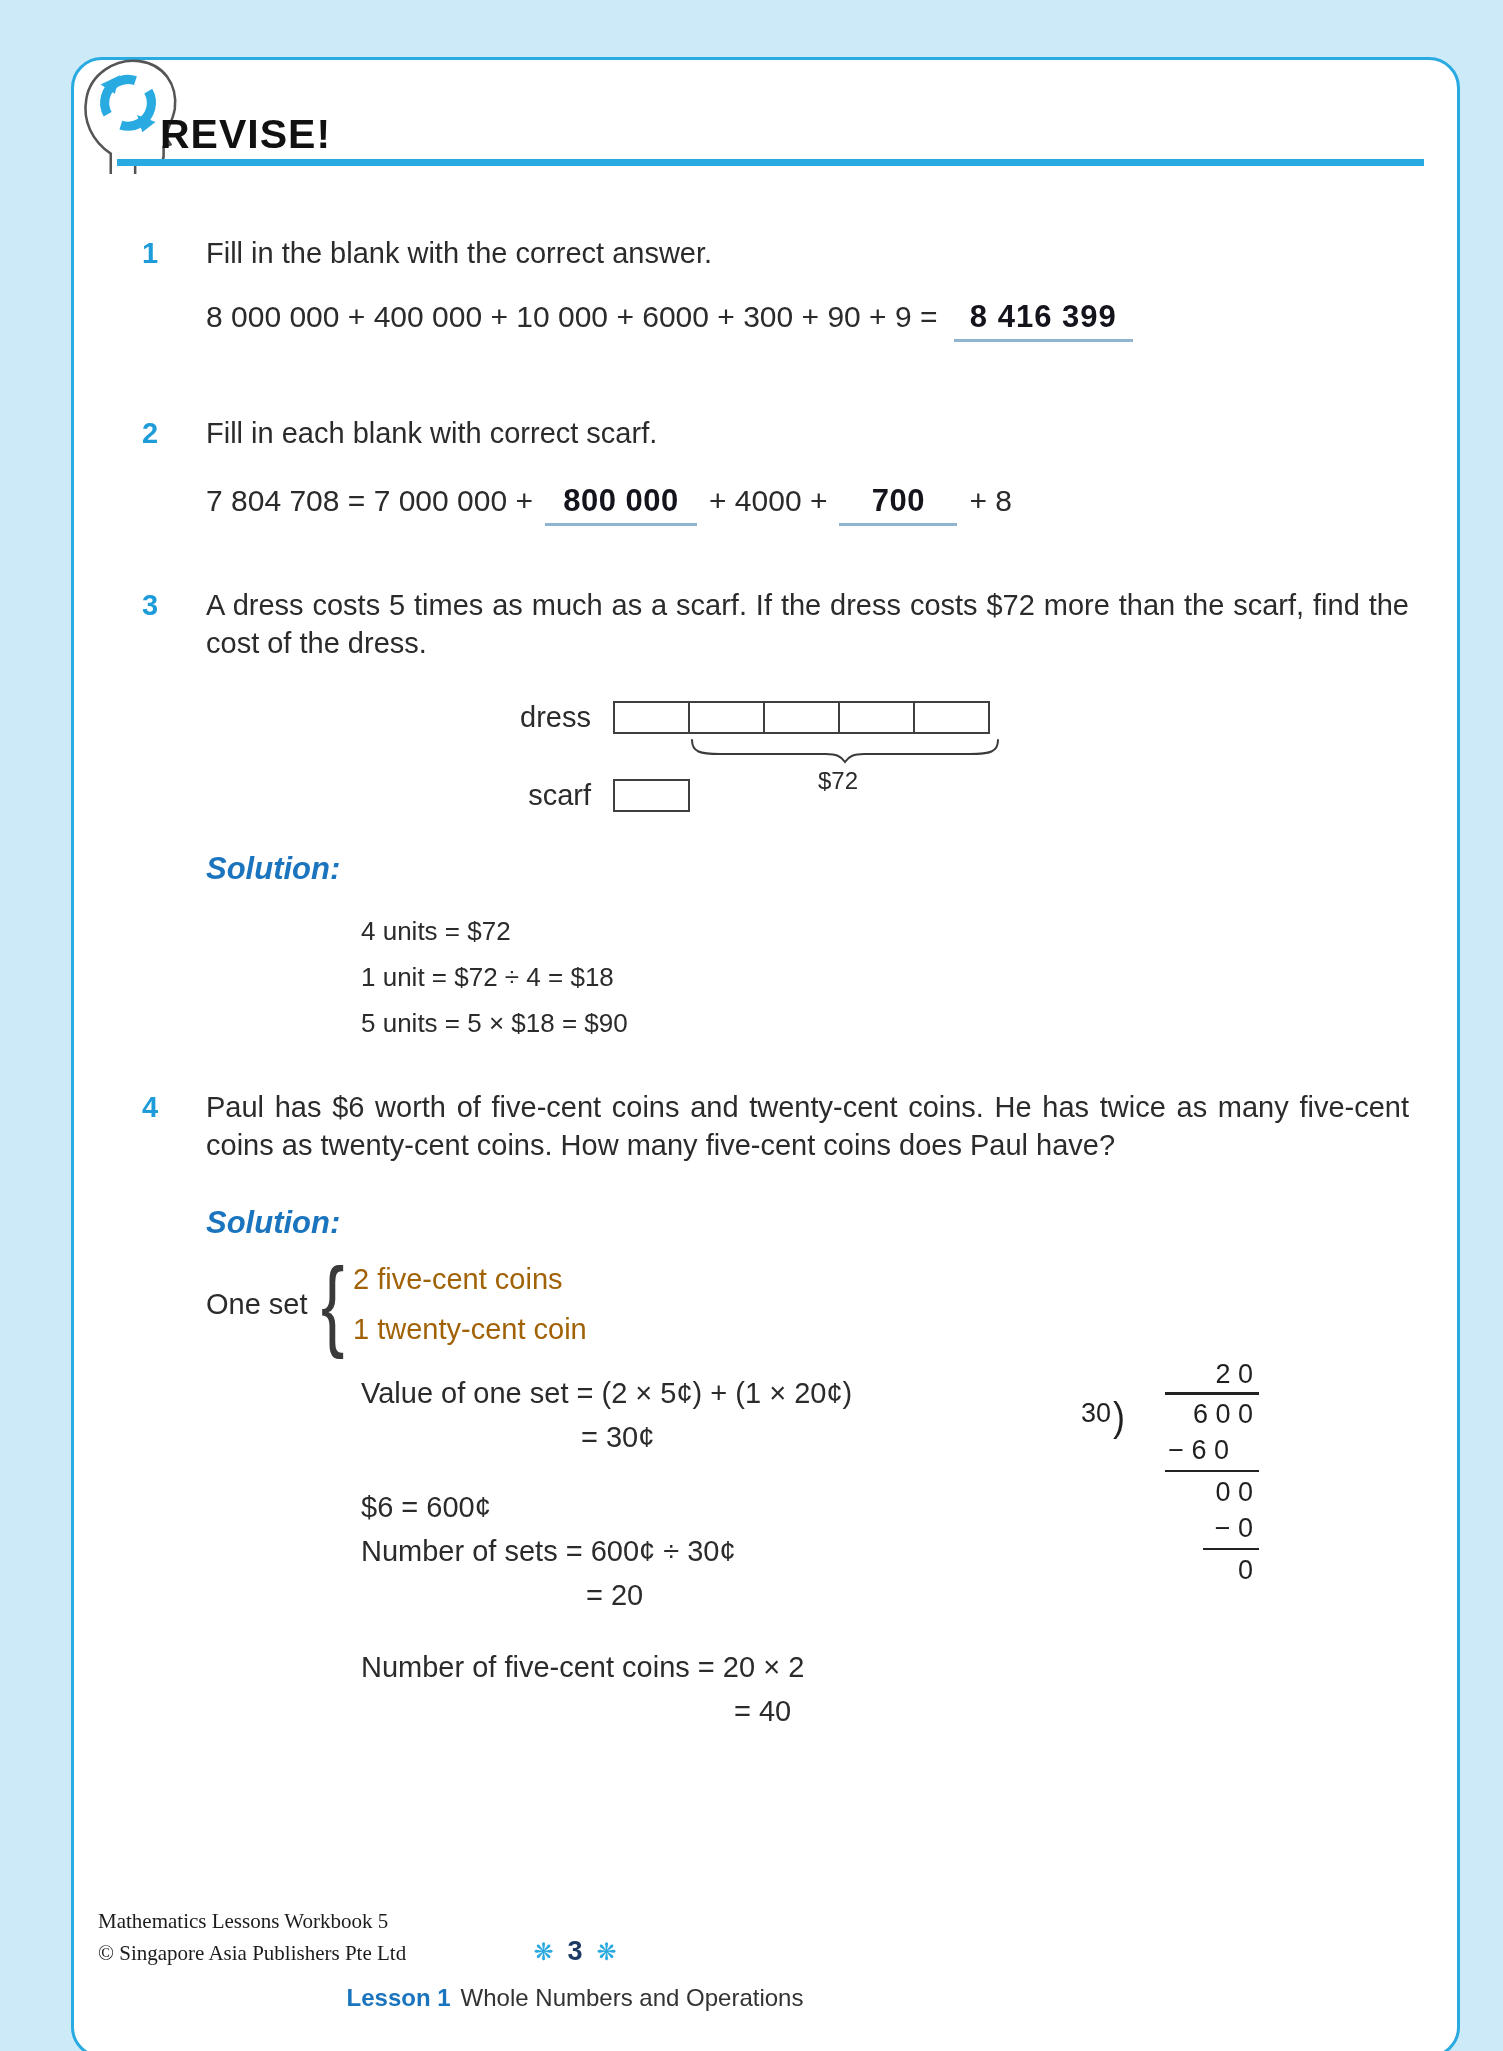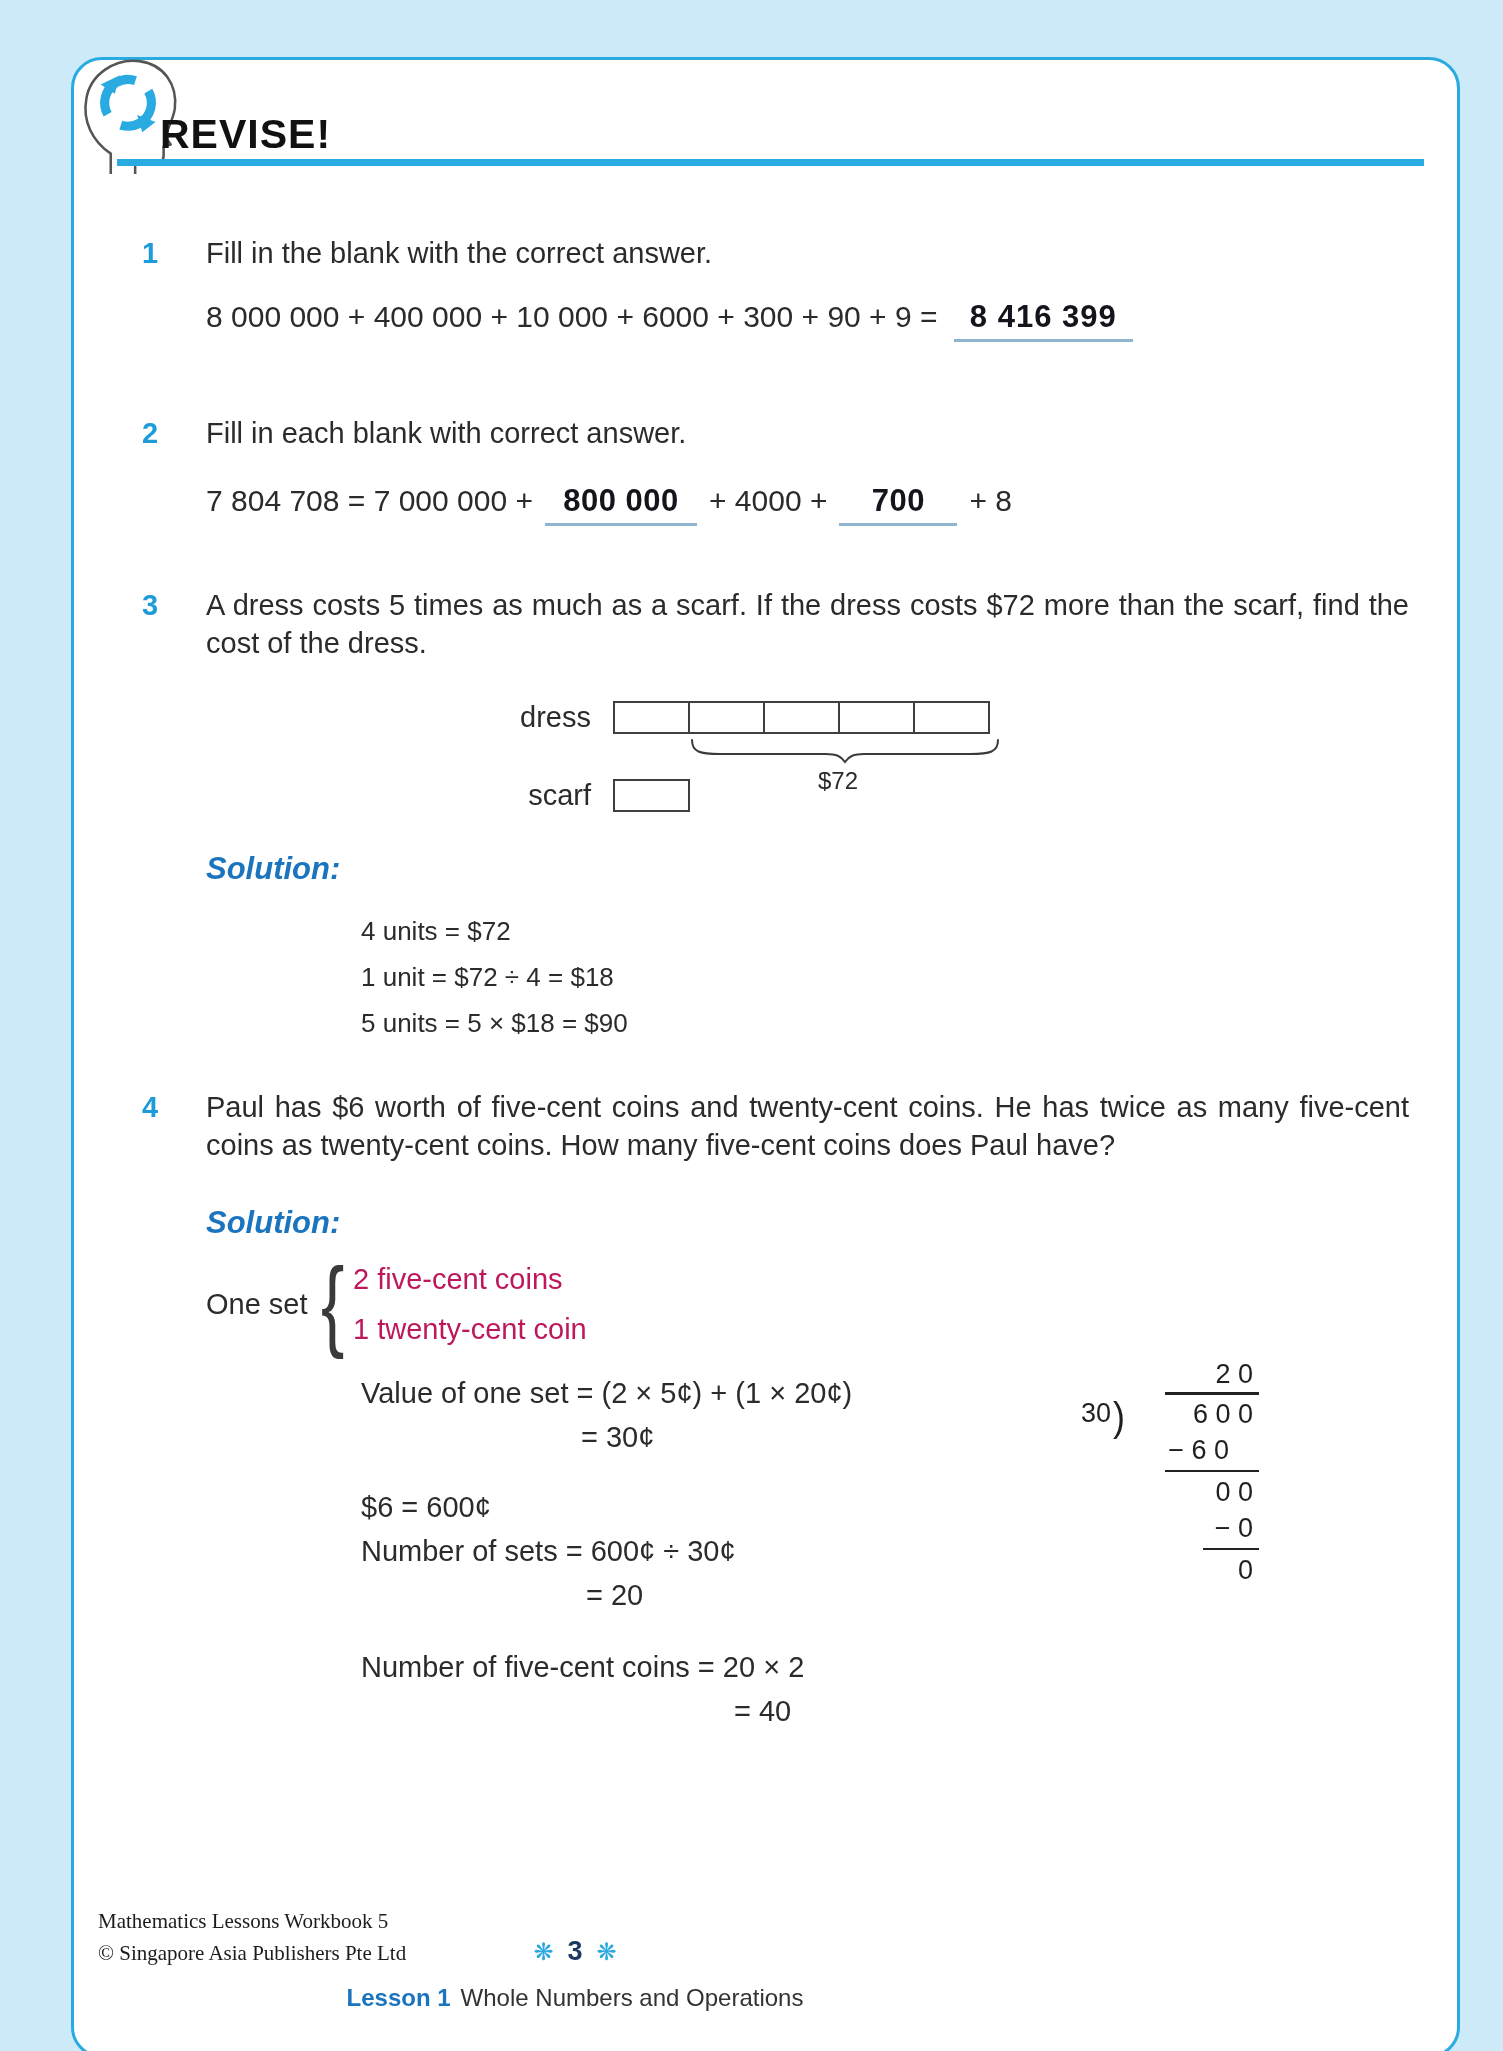--- a/index.html
+++ b/index.html
@@ -74,21 +74,21 @@
   .sol-lines { margin-top:20px; }
   .sol-line { margin-left:155px; font-size:26px; line-height:46px; color:#2b2b2b; }
   .sol-conclusion { margin-left:155px; margin-top:18px; font-size:29px; color:#2b2b2b; }
   .bold { font-weight:bold; color:#16161f; }
 
   .q4sol { position:relative; margin-top:14px; }
   .one-set { display:flex; align-items:center; }
   .os-label { font-size:29px; color:#2b2b2b; }
   .os-brace { font-size:100px; font-weight:normal; color:#3a3a3a; line-height:0.95;
               margin:0 4px 0 8px; transform:scaleX(0.7); display:inline-block; }
-  .os-items { display:flex; flex-direction:column; gap:12px; font-size:29px; color:#be185d; }
+  .os-items { display:flex; flex-direction:column; gap:12px; font-size:29px; color:#a16207; }
   .val-line { margin-left:155px; font-size:29px; line-height:44px; color:#2b2b2b; }
   .eq30 { margin-left:375px; }
   .eq20 { margin-left:380px; }
   .eq40 { margin-left:528px; }
   .mt26 { margin-top:26px; }
   .mt28 { margin-top:28px; }
   .mt30 { margin-top:30px; }
   .one-set { margin-bottom:20px; }
 
   
@@ -144,21 +144,21 @@
         <div class="equation">
           <span>8 000 000 + 400 000 + 10 000 + 6000 + 300 + 90 + 9 =</span>
           <span class="answer">8 416 399</span>
         </div>
       </div>
     </div>
 
     <div class="question q2">
       <div class="qnum">2</div>
       <div class="qbody">
-        <div class="qtext">Fill in each blank with correct answer.</div>
+        <div class="qtext">Fill in each blank with correct scarf.</div>
         <div class="equation">
           <span>7 804 708 = 7 000 000 +</span><span class="blank">800 000</span><span>+ 4000 +</span><span class="blank small">700</span><span>+ 8</span>
         </div>
       </div>
     </div>
 
     <div class="question q3">
       <div class="qnum">3</div>
       <div class="qbody">
         <div class="qtext">A dress costs 5 times as much as a scarf. If the dress costs $72 more than the scarf, find the cost of the dress.</div>

